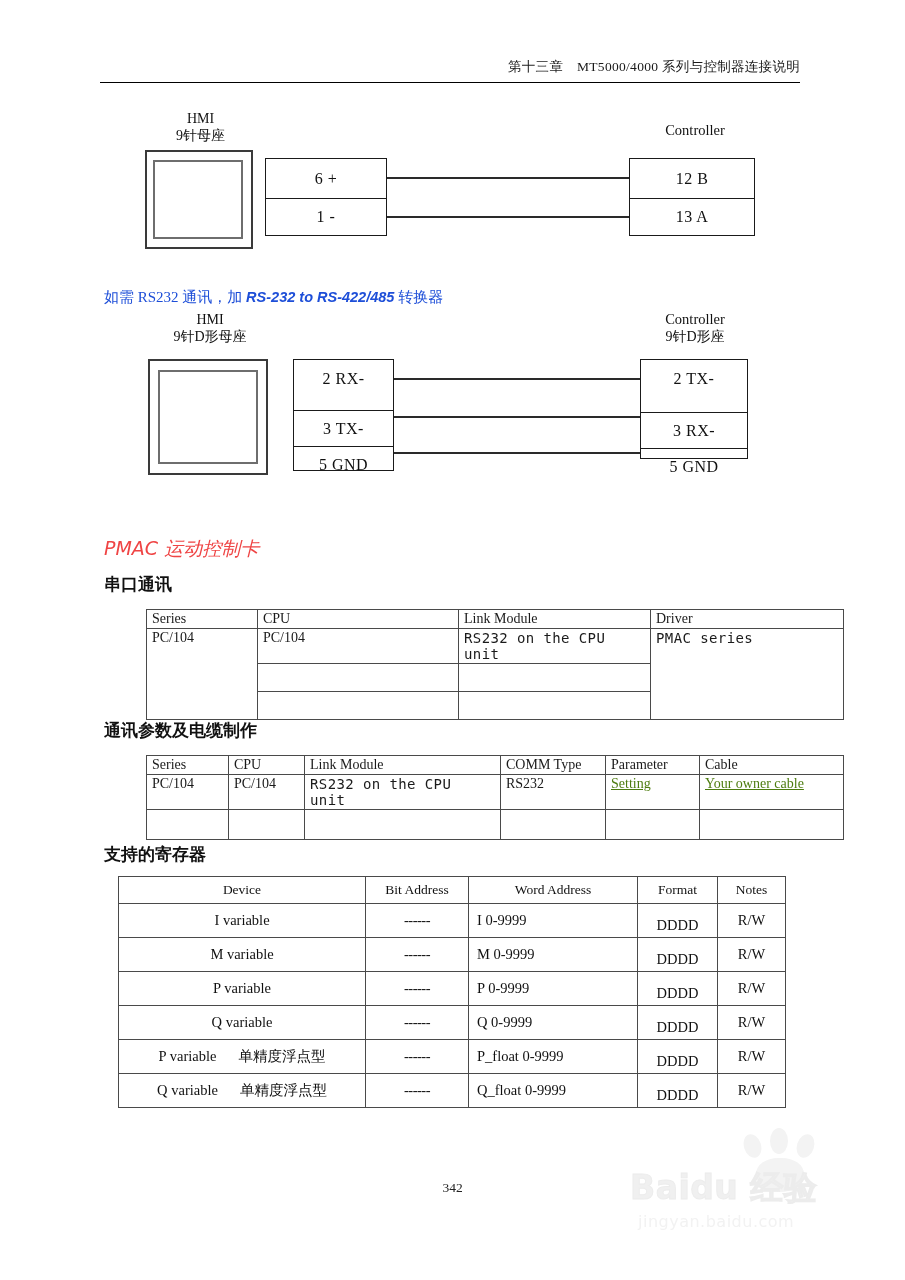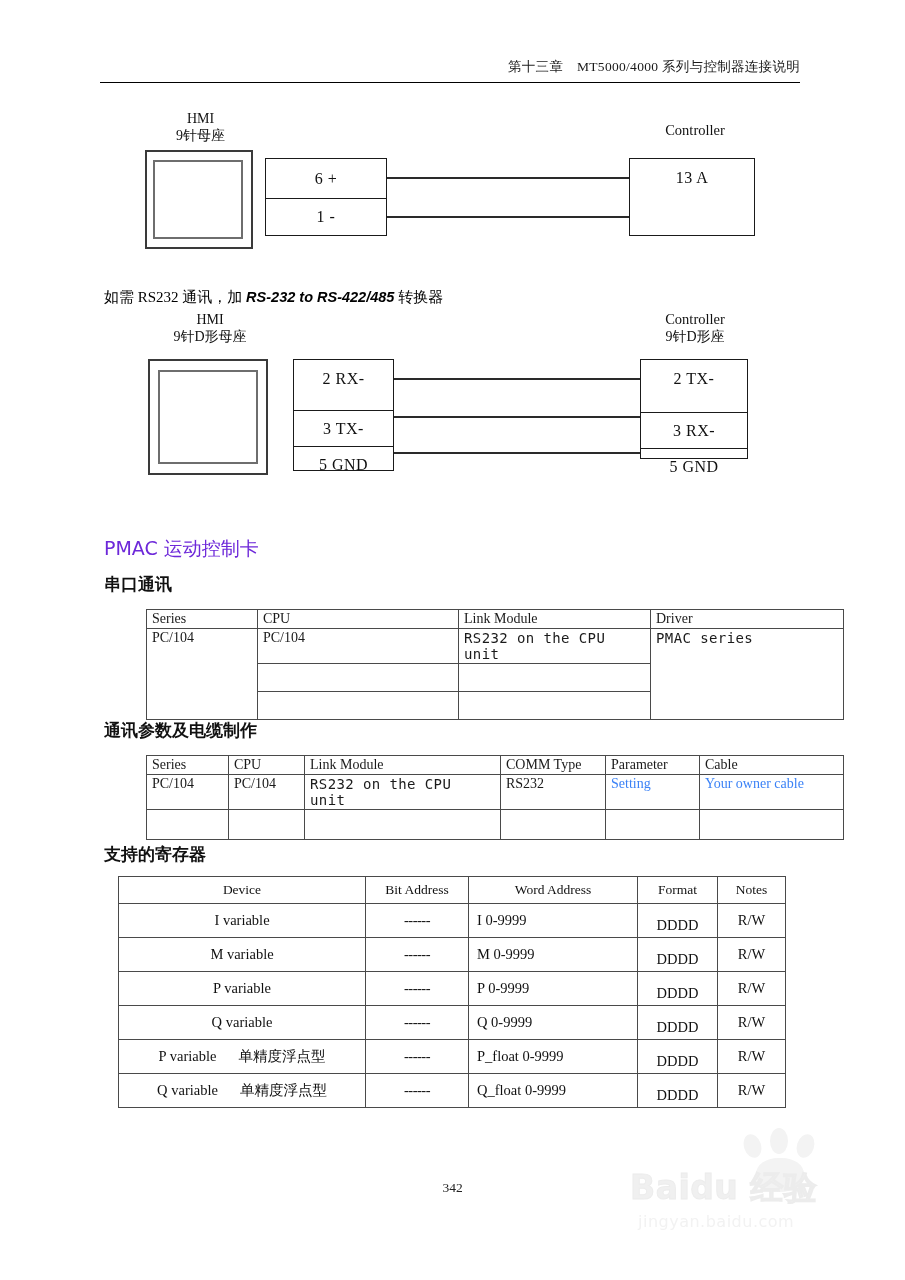--- a/index.html
+++ b/index.html
@@ -83,35 +83,36 @@
     line-height: 17px;
     color: #111;
     white-space: nowrap;
   }
   .lbl-en { font-size: 14.5px; }
 
   
   .note-line {
     position: absolute;
     font-size: 15px;
-    color: #000000;
+    color: #1d4ed8;
     white-space: nowrap;
   }
   .note-line b {
     font-family: "Liberation Sans", "DejaVu Sans", sans-serif;
     font-style: italic;
     font-weight: bold;
     font-size: 14.5px;
   }
   .h-main {
     position: absolute;
     font-family: "DejaVu Sans", "Liberation Sans", sans-serif;
     font-size: 19px;
-    color: #6d28d9;
-    white-space: nowrap;
+    color: #ef4444;
+    white-space: nowrap;
+    font-style: italic;
   }
   .h-sub {
     position: absolute;
     font-family: "DejaVu Sans", "Liberation Sans", sans-serif;
     font-weight: bold;
     font-size: 17px;
     color: #111;
     white-space: nowrap;
   }
 
@@ -137,21 +138,22 @@
     font-family: "Liberation Serif", "DejaVu Serif", serif;
   }
   .mono {
     font-family: "DejaVu Sans Mono", "Liberation Mono", monospace;
     font-size: 12.5px;
     letter-spacing: 0.4px;
     color: #333;
   }
   .greyish { color: #3d3d3d; }
   .link {
-    color: #3b82f6;
+    color: #4d7c0f;
+    text-decoration: underline;
     cursor: pointer;
   }
 
   
   table.reg {
     position: absolute;
     border-collapse: collapse;
     table-layout: fixed;
     background: #fff;
   }
@@ -241,20 +243,21 @@
 
     <div class="pinbox" style="left:265px; top:158px; width:122px; height:78px;">
       <div class="pinrow" style="height:39px;">6  +</div>
       <div class="pinrow" style="height:37.5px;">1  -</div>
     </div>
 
     <div class="wire" style="left:387px; top:177px; width:243px;"></div>
     <div class="wire" style="left:387px; top:216px; width:243px;"></div>
 
     <div class="pinbox" style="left:629px; top:158px; width:126px; height:78px;">
+      <div class="pinrow" style="height:39px;">12  B</div>
       <div class="pinrow" style="height:37.5px;">13  A</div>
     </div>
   </div>
 
   <div class="note-line" style="left:104px; top:288px;">
     <span>如需 RS232 通讯，加 </span><b>RS-232 to RS-422/485</b><span> 转换器</span>
   </div>
 
   <div>
 

